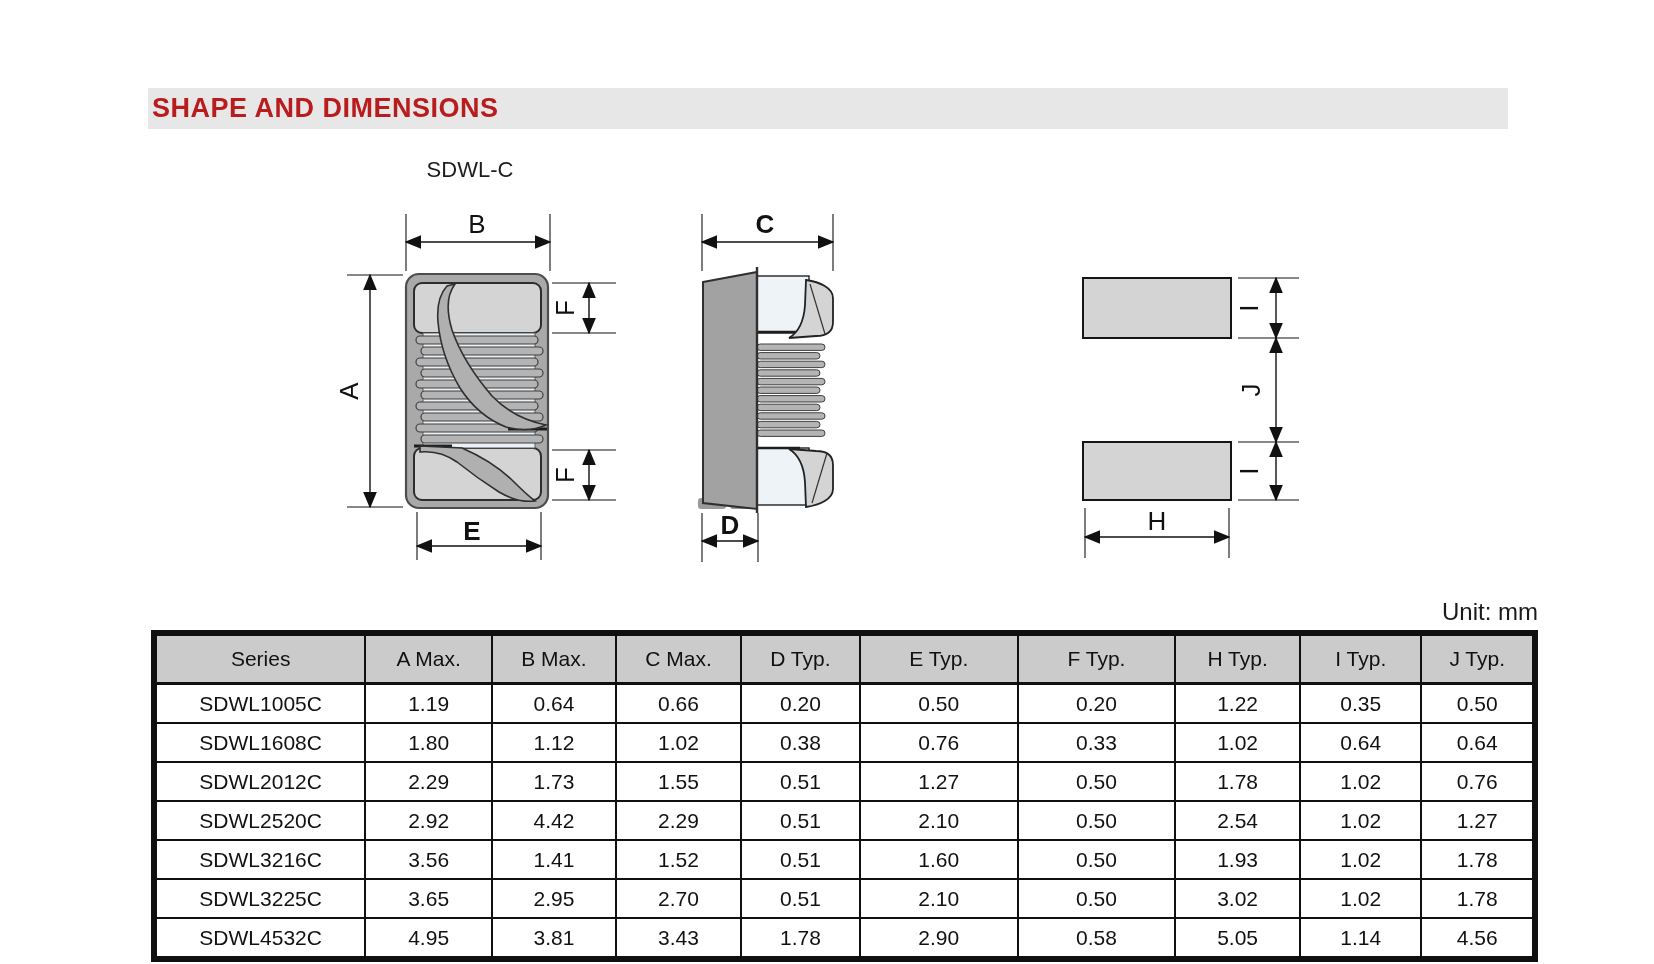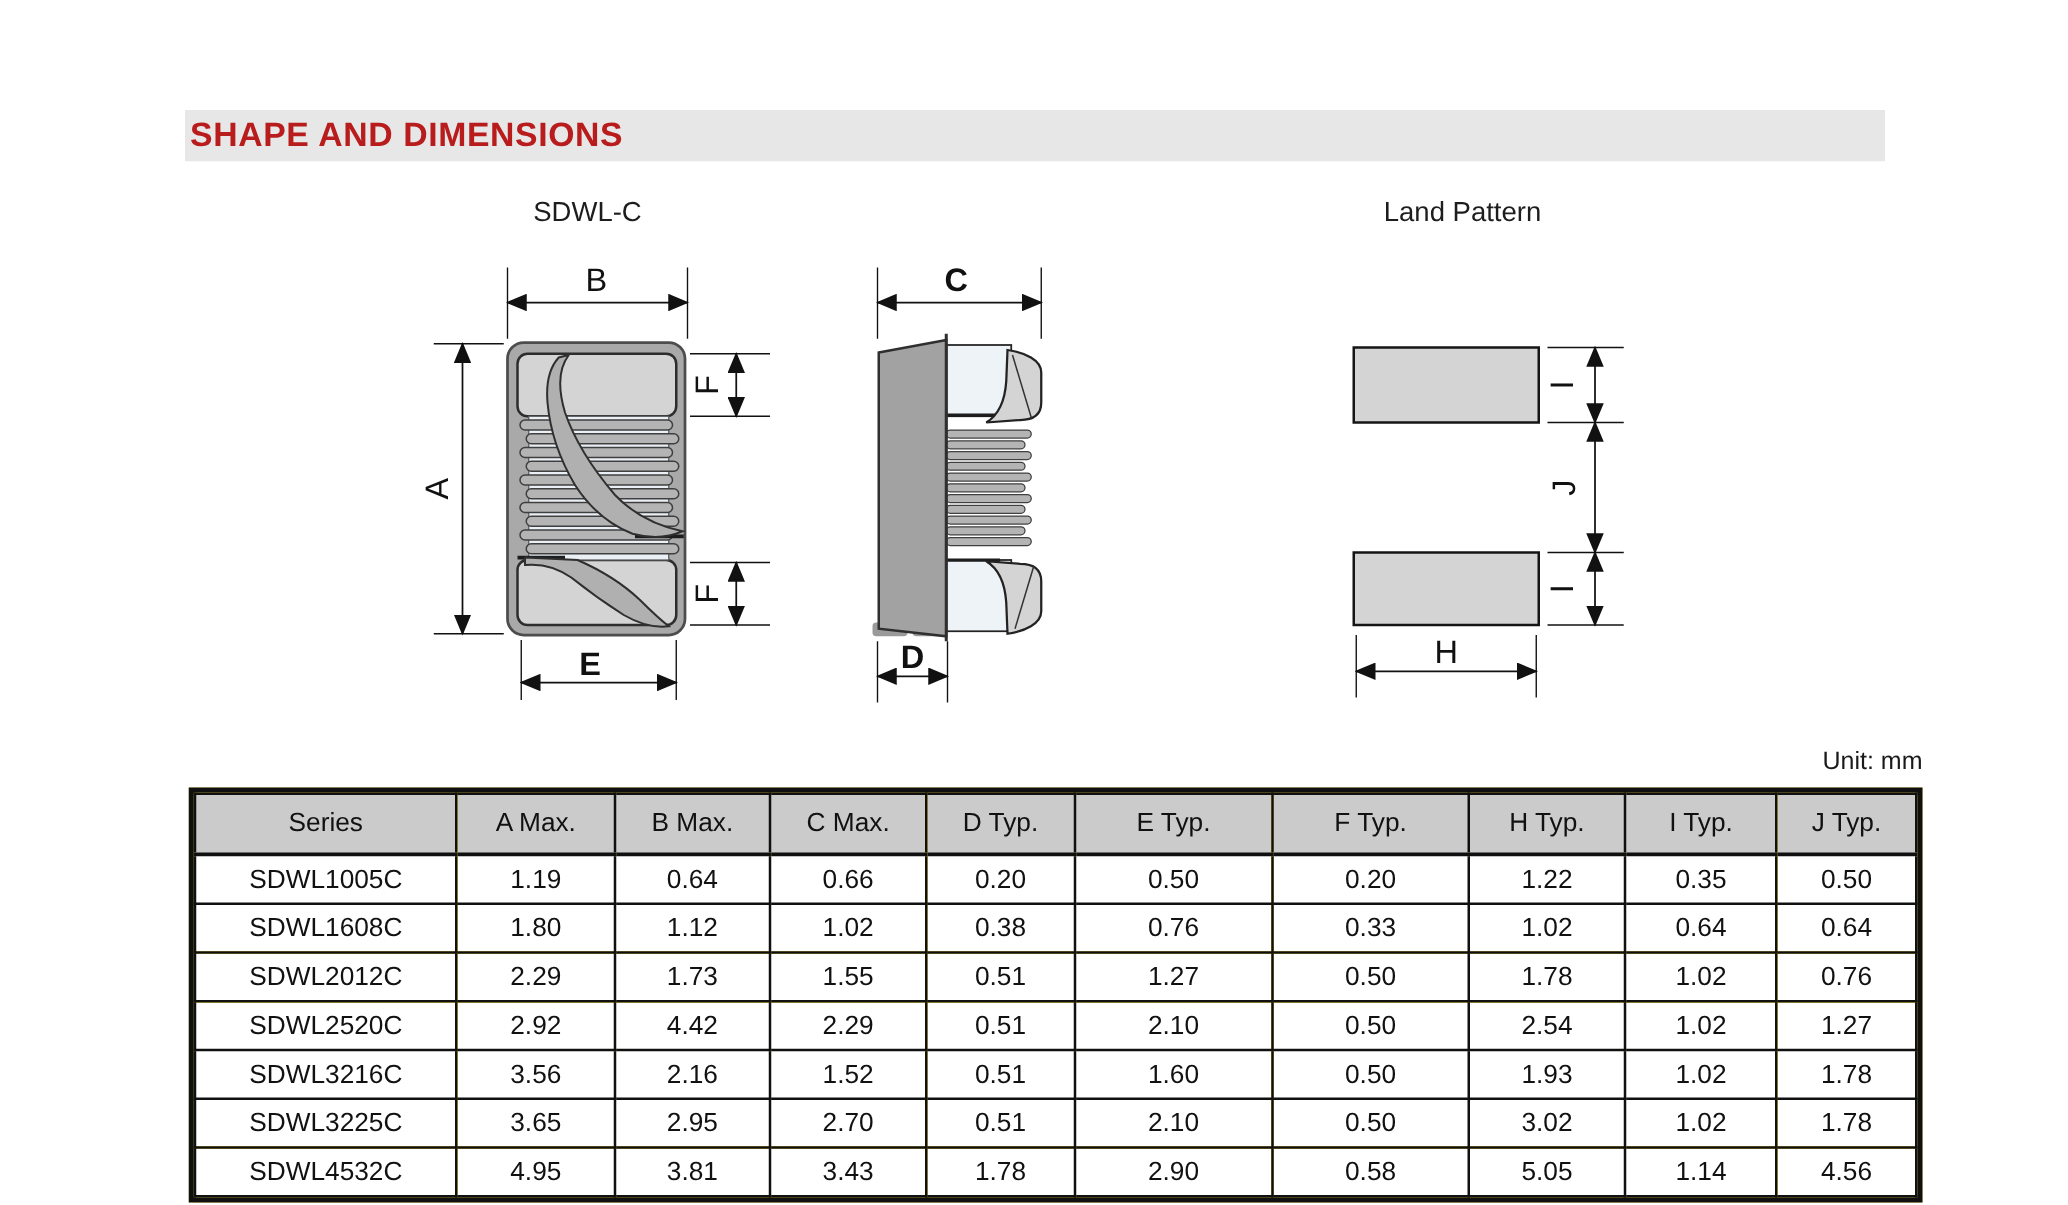--- a/index.html
+++ b/index.html
@@ -8,21 +8,21 @@
 
   .title-bar{position:absolute;left:148px;top:88px;width:1360px;height:41px;background:#e7e7e7;}
   .title-bar .t{font-size:27px;font-weight:bold;line-height:41px;padding-left:4px;letter-spacing:0.5px;color:#b91c1c;}
 
   .fig-title{position:absolute;top:157px;font-size:22px;color:#1d1d1d;text-align:center;}
   #front-title{left:345px;width:250px;}
   #land-title{left:1045px;width:250px;}
 
   #drawing-svg{position:absolute;left:320px;top:190px;}
 
-  .unit-note{position:absolute;left:1288px;top:598px;width:250px;text-align:right;font-size:20px;color:#1a1a1a;}
+  .unit-note{position:absolute;left:1288px;top:598px;width:250px;text-align:right;font-size:24px;color:#1a1a1a;}
 
   .table-wrap{position:absolute;left:151px;top:630px;width:1387px;border:4px solid #101010;background:#fde047;box-sizing:border-box;}
   table{width:100%;border-collapse:collapse;table-layout:fixed;}
   th,td{border:2px solid #101010;text-align:center;font-size:21px;font-weight:normal;color:#111;overflow:hidden;white-space:nowrap;}
   thead th{background:#cbcbcb;height:44px;border-bottom:3px solid #101010;}
   tbody td{background:#ffffff;height:35px;}
 
   
   .dim{stroke:#111;stroke-width:1.4;fill:none;}
   .ext{stroke:#111;stroke-width:1.1;fill:none;}
@@ -32,21 +32,20 @@
 </head>
 <body>
 
 <div id="page">
 
   <div class="title-bar">
     <div class="t">SHAPE AND DIMENSIONS</div>
   </div>
 
   <div class="fig-title" id="front-title">SDWL-C</div>
-  <div class="fig-title" id="land-title">Land Pattern</div>
 
   <svg id="drawing-svg" width="1000" height="380" viewBox="320 190 1000 380" xmlns="http://www.w3.org/2000/svg">
     <defs>
       <marker id="ahE" viewBox="0 0 12 10" refX="11" refY="5" markerWidth="12" markerHeight="10" orient="auto">
         <path d="M0,0 L12,5 L0,10 z" fill="#111"></path>
       </marker>
       <marker id="ahS" viewBox="0 0 12 10" refX="1" refY="5" markerWidth="12" markerHeight="10" orient="auto">
         <path d="M12,0 L0,5 L12,10 z" fill="#111"></path>
       </marker>
     </defs>
@@ -241,21 +240,21 @@
             <td>0.51</td>
             <td>2.10</td>
             <td>0.50</td>
             <td>2.54</td>
             <td>1.02</td>
             <td>1.27</td>
           </tr>
           <tr>
             <td>SDWL3216C</td>
             <td>3.56</td>
-            <td>2.16</td>
+            <td>1.41</td>
             <td>1.52</td>
             <td>0.51</td>
             <td>1.60</td>
             <td>0.50</td>
             <td>1.93</td>
             <td>1.02</td>
             <td>1.78</td>
           </tr>
           <tr>
             <td>SDWL3225C</td>

